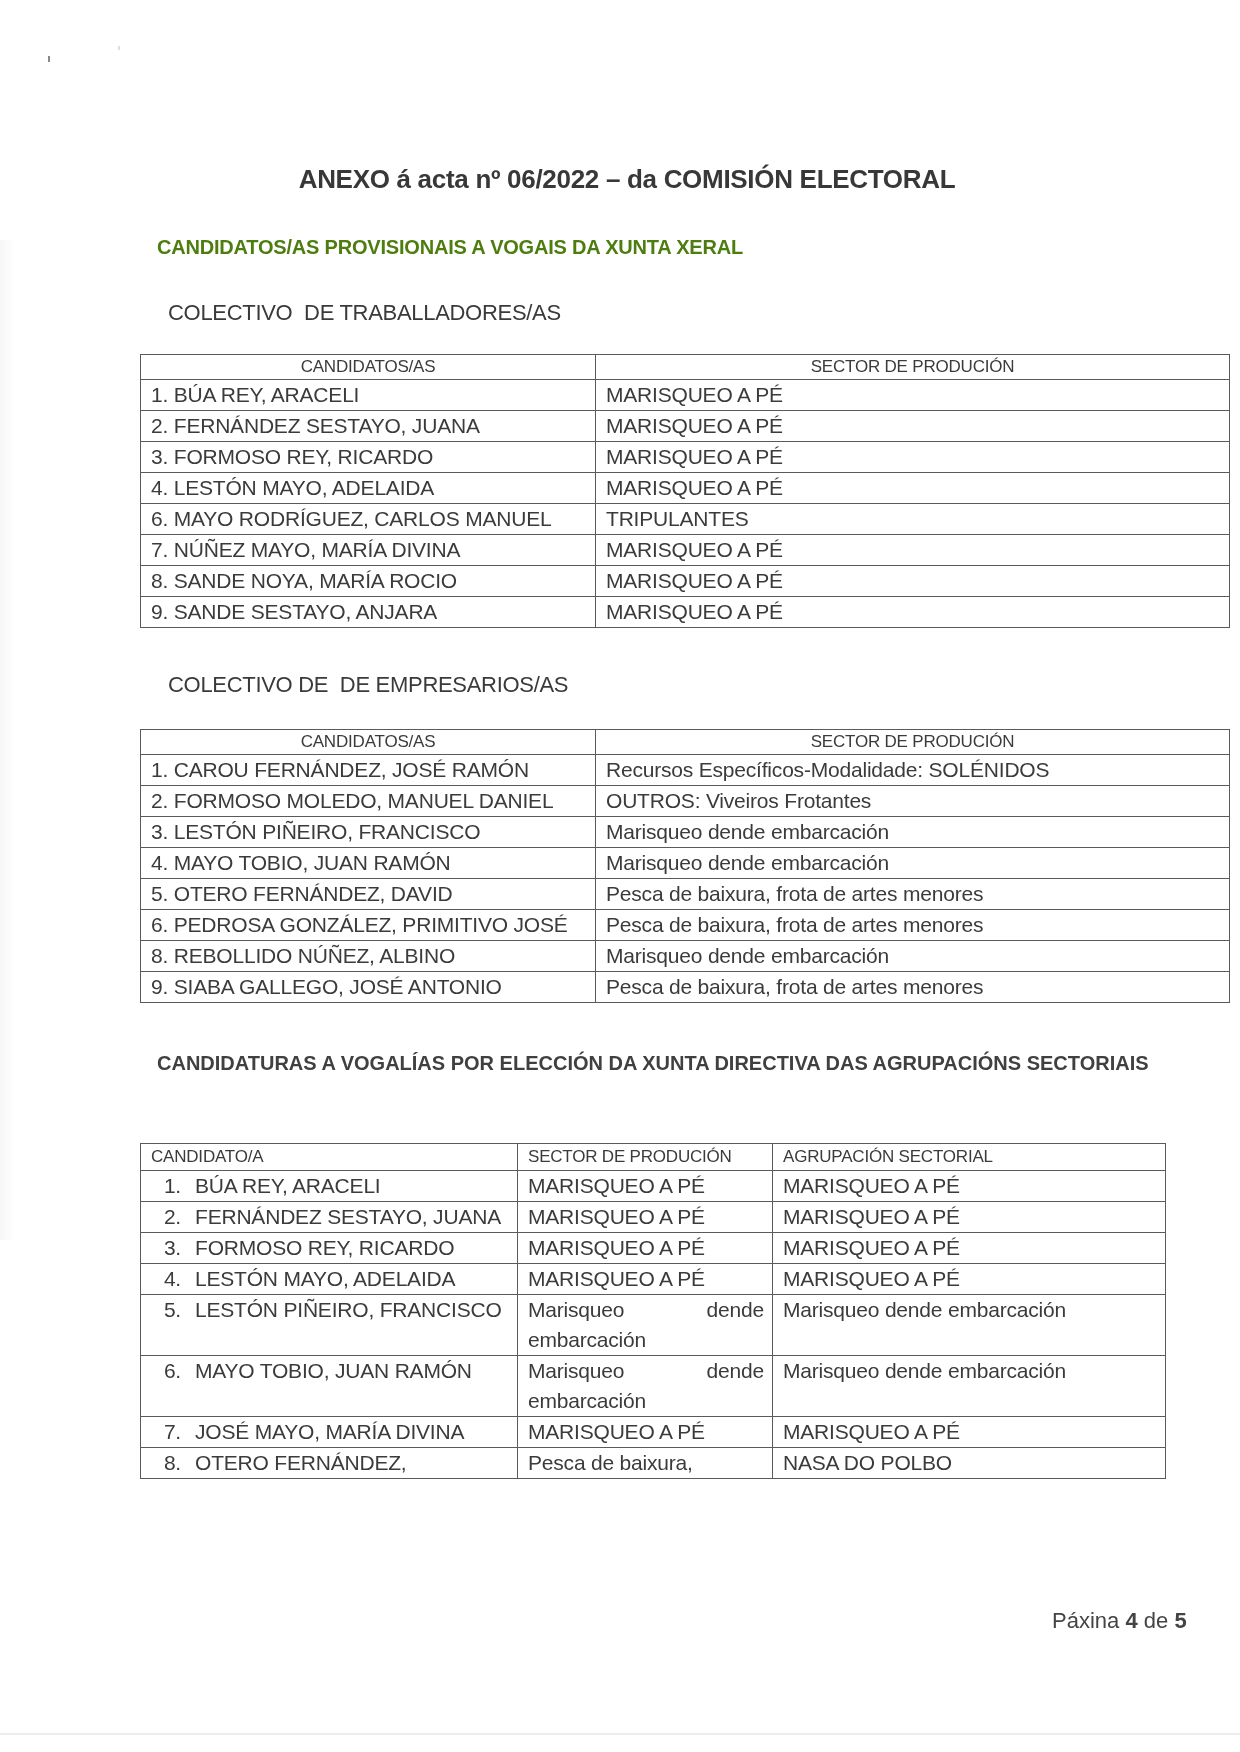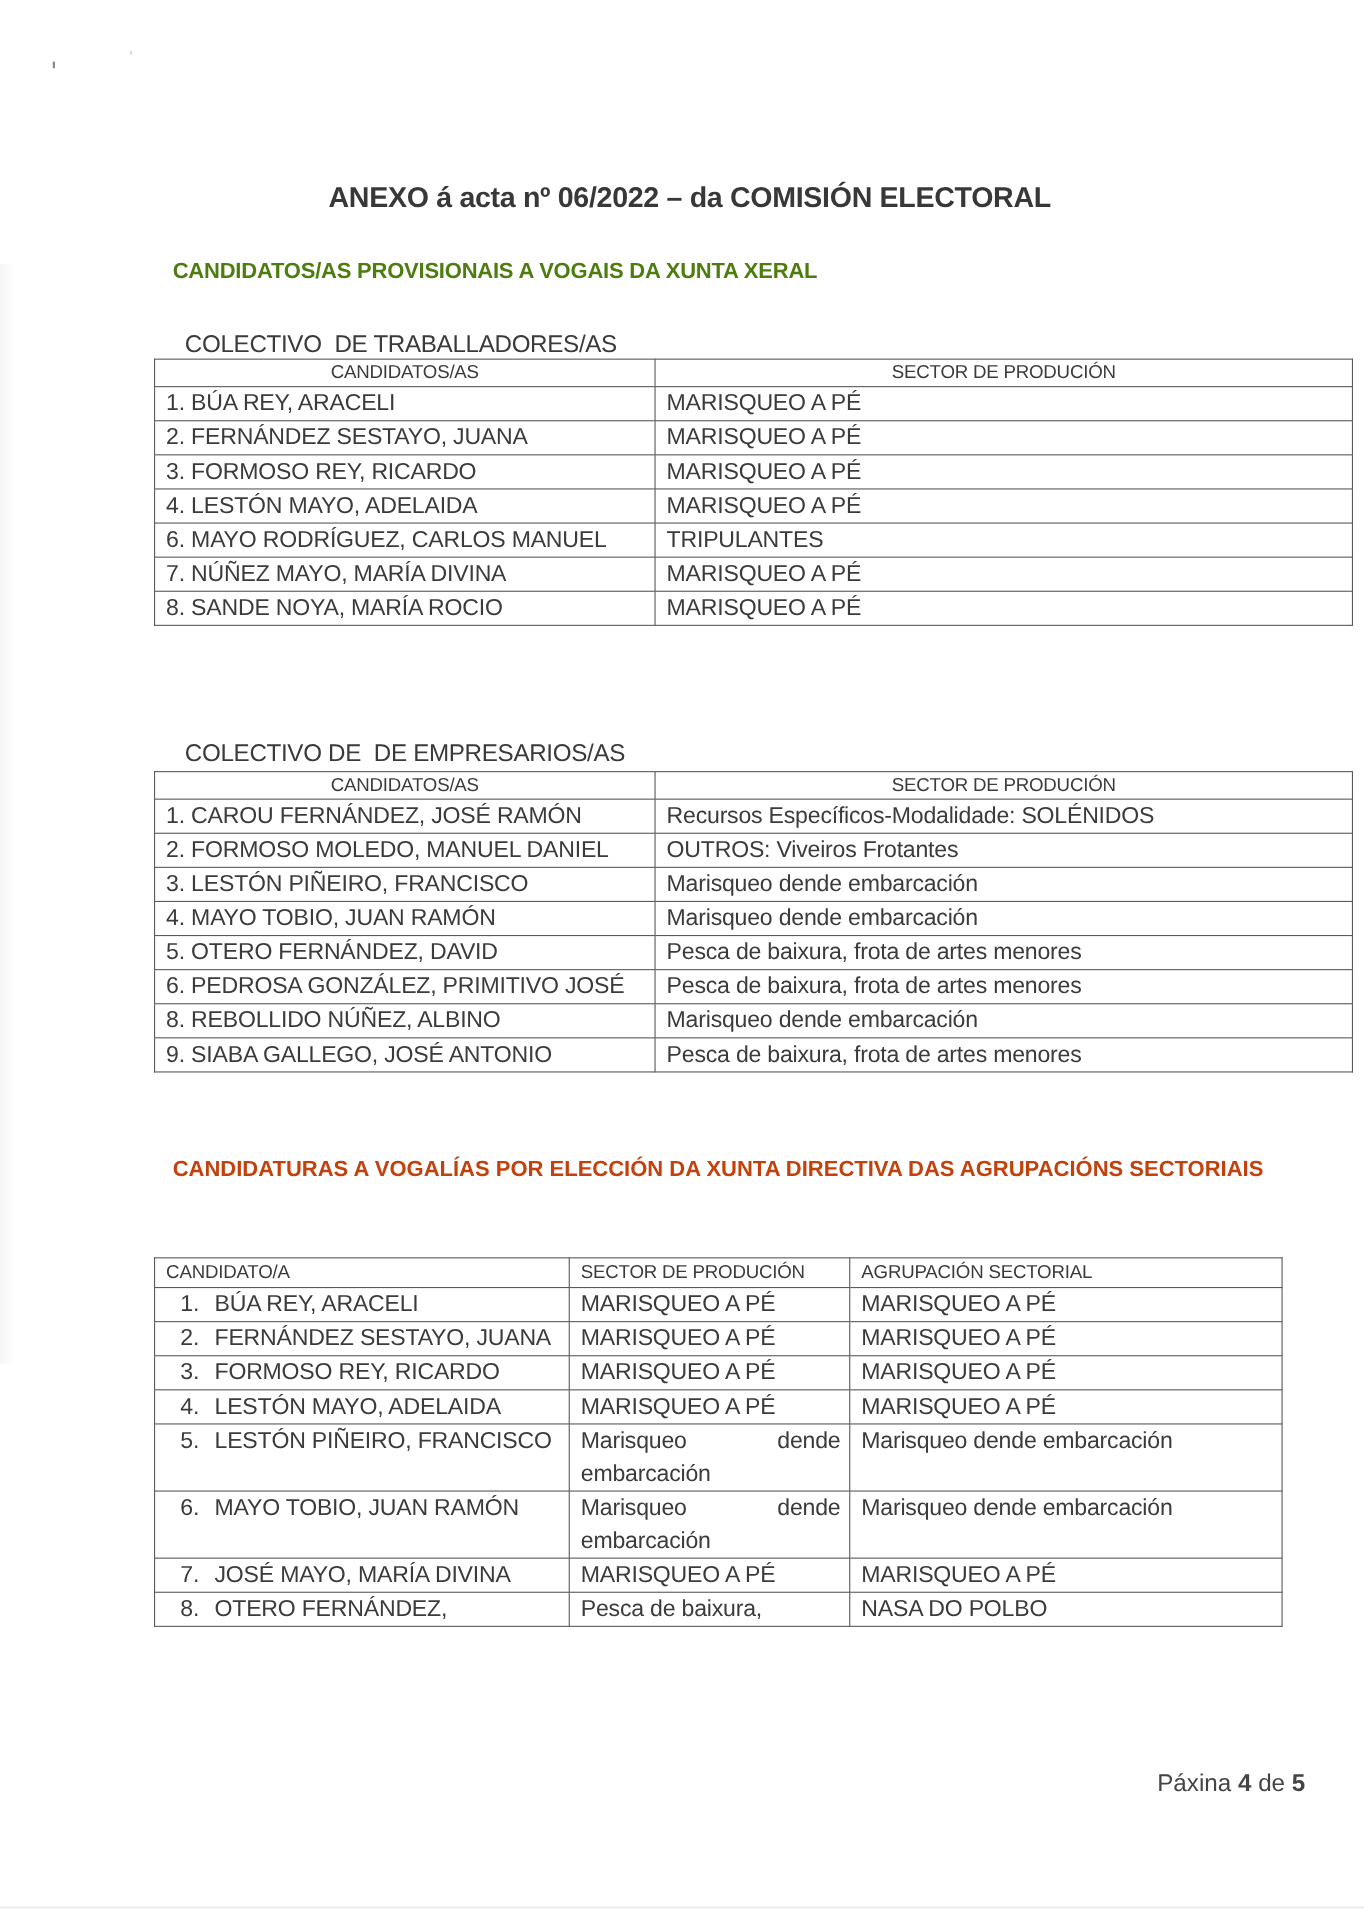--- a/index.html
+++ b/index.html
@@ -14,29 +14,29 @@
     font-size: 26px; font-weight: bold; letter-spacing: -0.3px; color: #383838;
     transform: translateX(7px);
   }
   .h2 {
     left: 157px; top: 236px; font-size: 20px; font-weight: bold; color: #4d7c0f; letter-spacing: -0.2px;
   }
   .collective {
     font-size: 22px; color: #3a3a3a; letter-spacing: -0.3px; white-space: pre; margin-left: 11px;
   }
   .h3 {
-    left: 157px; width: 1010px; font-size: 20px; font-weight: bold; color: #c2410c;
+    left: 157px; width: 1010px; font-size: 20px; font-weight: bold; color: #404040;
     line-height: 32px; text-align: justify; text-align-last: left;
   }
   table { border-collapse: collapse; position: absolute; table-layout: fixed; }
   td {
     border: 1.3px solid #5a5a5a; padding: 0 0 0 10px; color: #3b3b3b;
     vertical-align: middle; white-space: nowrap; overflow: hidden;
   }
-  .t2col { left: 140px; width: 1090px; }
+  .t2col { left: 140px; width: 1090px; margin-top: 28px; }
   .t2col td { height: 30px; font-size: 21px; letter-spacing: -0.2px; }
   .t2col tr.hdr td { height: 24px; font-size: 17px; text-align: center; padding: 0; }
   .t2col td.c1 { width: 454px; }
   .t3col { left: 140px; width: 1026px; top: 1143px; }
   .t3col td { font-size: 21px; vertical-align: top; line-height: 30px; padding-top: 0; white-space: normal; letter-spacing: -0.2px; }
   .t3col tr.hdr td { font-size: 17px; line-height: 26px; height: 26px; }
   .t3col td.c1 { width: 366px; padding-left: 10px; }
   .t3col td.c2 { width: 244px; }
   .t3col td.c3 { }
   .numname { display: flex; }
@@ -90,20 +90,24 @@
         <td>TRIPULANTES</td>
       </tr>
       <tr>
         <td class="c1">7. NÚÑEZ MAYO, MARÍA DIVINA</td>
         <td>MARISQUEO A PÉ</td>
       </tr>
       <tr>
         <td class="c1">8. SANDE NOYA, MARÍA ROCIO</td>
         <td>MARISQUEO A PÉ</td>
       </tr>
+      <tr>
+        <td class="c1">9. SANDE SESTAYO, ANJARA</td>
+        <td>MARISQUEO A PÉ</td>
+      </tr>
     </tbody>
 </table>
 
 <div class="abs collective" style="left:157px; top:672px;">COLECTIVO DE  DE EMPRESARIOS/AS</div>
 
 <table class="t2col" style="top:701px;">
   <tbody id="employers-body">
     <tr class="hdr">
       <td class="c1">CANDIDATOS/AS</td>
       <td>SECTOR DE PRODUCIÓN</td>

